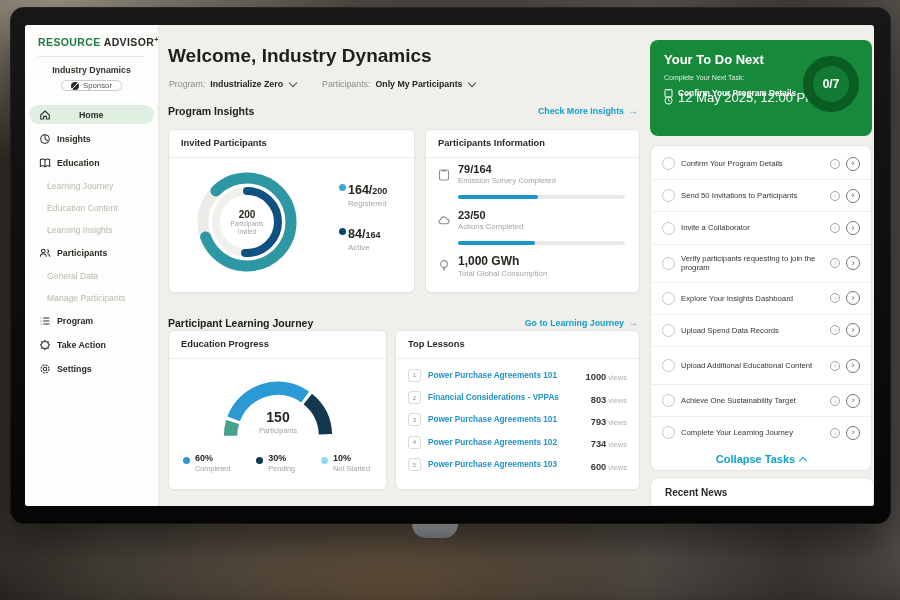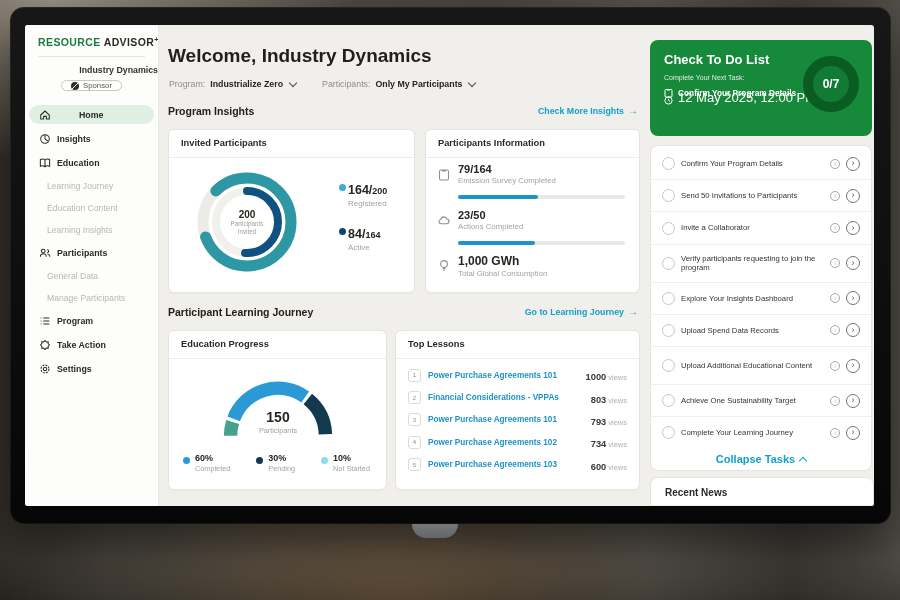--- a/index.html
+++ b/index.html
@@ -17,21 +17,21 @@
   .monitor{left:10px;top:7px;width:881px;height:517px;border-radius:14px;
     background:linear-gradient(180deg,#171717,#060606);
     box-shadow:0 22px 50px rgba(0,0,0,.5), inset 0 0 0 1px rgba(255,255,255,.06);}
   .screen{left:15px;top:18px;width:849px;height:481px;background:#f0efeb;border-radius:3px;overflow:hidden;}
 
   
   .sidebar{left:0;top:0;width:133px;height:481px;background:#fdfdfc;border-right:1px solid #e9e7e3;}
   .logo{left:13px;top:11px;font-size:10.5px;font-weight:bold;letter-spacing:.4px;white-space:nowrap;}
   .logo .g{color:#1e7a45;} .logo .d{color:#2c2b27;} .logo .sup{font-size:7px;vertical-align:4px;color:#2c2b27;}
   .logo-divider{left:13px;top:31px;width:107px;height:1px;background:#e7e5e1;}
-  .org{left:0;top:40px;width:133px;text-align:right;font-size:8.8px;font-weight:bold;color:#33322e;}
+  .org{left:0;top:40px;width:133px;text-align:center;font-size:8.8px;font-weight:bold;color:#33322e;}
   .badge{left:0;top:55px;width:133px;display:flex;justify-content:center;}
   .badge .pill{display:inline-flex;align-items:center;gap:4px;border:1px solid #c9c8c3;border-radius:9px;
      background:#fff;padding:0 9px;font-size:7.8px;color:#56554f;}
   .sp-ic{width:8px;height:8px;border-radius:50%;background:#2e2d29;display:inline-block;
      background-image:linear-gradient(135deg,transparent 45%,#fff 45%,#fff 55%,transparent 55%);}
   .nav{left:0;top:80px;width:133px;display:flex;flex-direction:column;}
   .nav-item{height:19px;margin:0 4px 5px 4px;display:flex;align-items:center;gap:6px;padding-left:10px;
      font-size:8.8px;font-weight:bold;color:#2b2a26;border-radius:10px;}
   .nav-item.active{background:#dff0e2;gap:28px;}
   .nav-item svg{width:12px;height:12px;flex:0 0 auto;}
@@ -39,21 +39,21 @@
      font-size:8.6px;color:#b9b7b1;}
 
   
   .h1{left:143px;top:20px;font-size:19px;font-weight:bold;color:#201f1b;}
   .filters{left:144px;top:54px;display:flex;gap:26px;align-items:center;}
   .filter{display:flex;align-items:center;gap:5px;font-size:8.8px;}
   .f-label{color:#8f8d87;} .f-value{font-weight:bold;color:#26251f;}
   .chev{width:5px;height:5px;border-right:1.2px solid #4a4944;border-bottom:1.2px solid #4a4944;
      transform:rotate(45deg);display:inline-block;margin-left:2px;margin-top:-3px;}
   .secrow{display:flex;justify-content:space-between;align-items:center;width:470px;}
-  .sec1{left:143px;top:80px;} .sec2{left:143px;top:281px;gap:8px;}
+  .sec1{left:143px;top:80px;} .sec2{left:143px;top:292px;gap:8px;}
   .sec-title{font-size:10.5px;font-weight:bold;color:#232219;}
   .teal-link{font-size:8.8px;font-weight:bold;color:#14a0c8;display:flex;align-items:center;gap:4px;}
   .card{background:#fff;border:1px solid #e6e4e0;border-radius:6px;box-shadow:0 1px 2px rgba(0,0,0,.03);}
   .card-title{position:absolute;left:12px;top:8px;font-size:9.3px;font-weight:bold;color:#2a2925;}
   .card-div{position:absolute;left:0;top:27px;width:100%;height:1px;background:#edecec;}
   .cardA{left:143px;top:104px;width:245px;height:162px;}
   .cardB{left:400px;top:104px;width:213px;height:162px;}
   .cardC{left:143px;top:305px;width:217px;height:158px;}
   .cardD{left:370px;top:305px;width:243px;height:158px;}
 
@@ -379,21 +379,21 @@
       </div>
       <div class="lrow">
         <span class="rank">5</span>
         <span class="ltitle">Power Purchase Agreements 103</span>
         <span><span class="views">600</span><span class="views-lab">views</span></span>
       </div>
     </div>
   </div>
 
   <div class="abs green-card">
-    <div class="gc-title">Check To Do List</div>
+    <div class="gc-title">Your To Do Next</div>
     <div class="gc-sub">Complete Your Next Task:</div>
     <div class="gc-task">
       <svg width="9" height="10" viewBox="0 0 9 10" fill="none" stroke="#fff" stroke-width="1">
             <rect x="1" y="1.5" width="7" height="7.5" rx="1"></rect>
             <path d="M3 1.5 H6 V2.6 H3 Z" fill="#fff" stroke="none"></path>
           </svg>
       <span>Confirm Your Program Details</span>
     </div>
     <div class="gc-date">
       <svg width="9" height="9" viewBox="0 0 9 9" fill="none" stroke="#fff" stroke-width="1">

